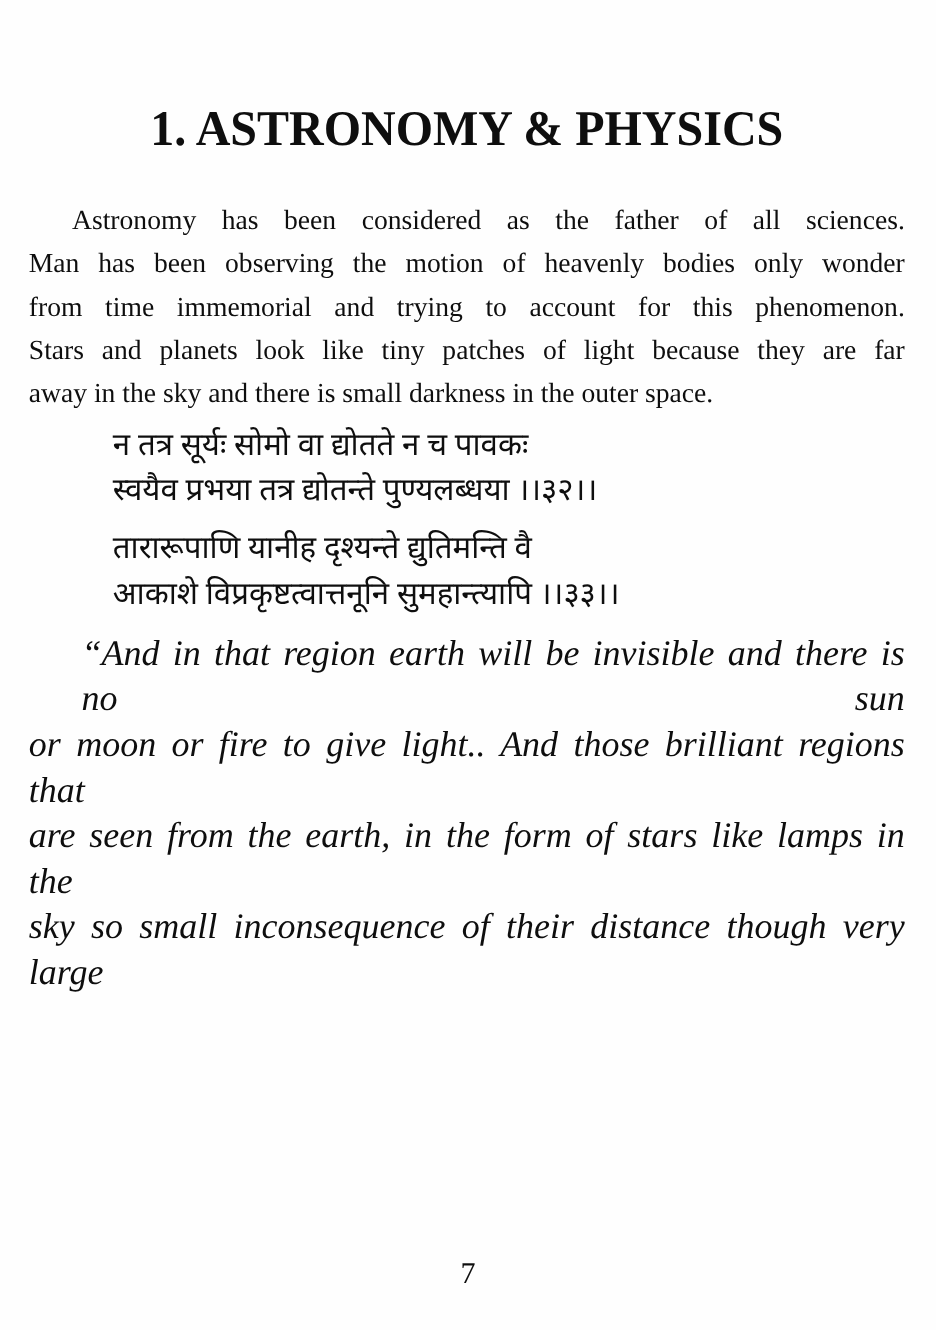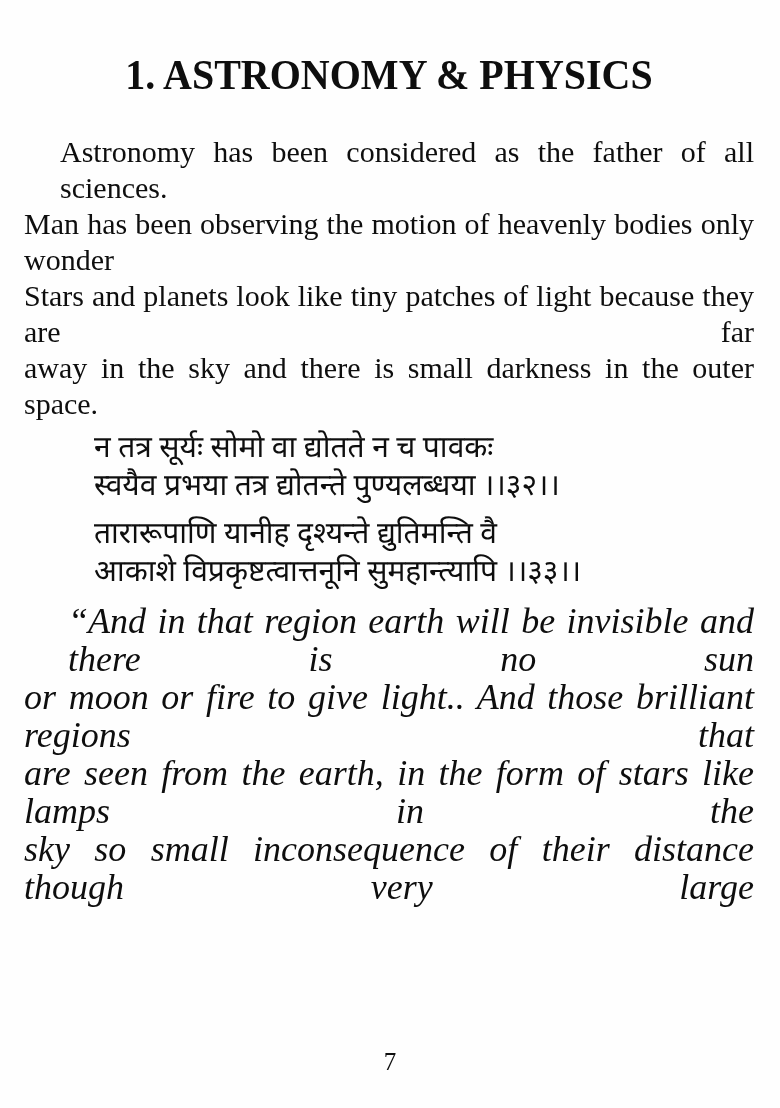--- a/index.html
+++ b/index.html
@@ -9,51 +9,52 @@
     color: #0e0e0e;
     font-family: "Liberation Serif", serif;
     position: relative;
     overflow: hidden;
   }
   .page {
     position: absolute;
     inset: 0;
     padding: 52px 26px 0 24px;
     box-sizing: border-box;
+    margin-top: 32px;
   }
   .title {
     text-align: center;
     font-weight: bold;
     font-size: 40px;
     line-height: 1.15;
     letter-spacing: 0px;
     margin: 0 0 36px 0;
     transform: scaleY(1.04);
   }
   .intro { margin: 0; }
   .jline {
-    font-size: 30px;
+    font-size: 23px;
     line-height: 36px;
     text-align: justify;
     text-align-last: justify;
     white-space: normal;
   }
   .jline.first { padding-left: 36px; }
   .jline.last { text-align-last: left; }
   .verses { padding-left: 70px; margin-top: 6px; }
   .verse { margin-bottom: 10px; }
   .verse-line {
-    font-size: 30px;
+    font-size: 26px;
     line-height: 38px;
     font-family: "Liberation Serif", "DejaVu Sans", serif, sans-serif;
   }
   .translation { margin-top: 12px; }
   .translation .jline {
     font-style: italic;
-    font-size: 36px;
+    font-size: 30px;
     line-height: 38px;
     word-spacing: 2px;
   }
   .translation .jline.first { padding-left: 44px; }
   .pageno {
     position: absolute;
     bottom: 32px;
     left: 0; right: 0;
     text-align: center;
     font-size: 25px;
@@ -62,20 +63,21 @@
 </head>
 <body>
 
 <div class="page">
 
   <h1 class="title">1. ASTRONOMY &amp; PHYSICS</h1>
 
   <div class="intro">
     <div class="jline first">Astronomy has been considered as the father of all sciences.</div>
     <div class="jline">Man has been observing the motion of heavenly bodies only wonder</div>
+    <div class="jline">from time immemorial and trying to account for this phenomenon.</div>
     <div class="jline">Stars and planets look like tiny patches of light because they are far</div>
     <div class="jline last">away in the sky and there is small darkness in the outer space.</div>
   </div>
 
   <div class="verses">
     <div class="verse">
       <div class="verse-line">न तत्र सूर्यः सोमो वा द्योतते न च पावकः</div>
       <div class="verse-line">स्वयैव प्रभया तत्र द्योतन्ते पुण्यलब्धया ।।३२।।</div>
     </div>
     <div class="verse">

